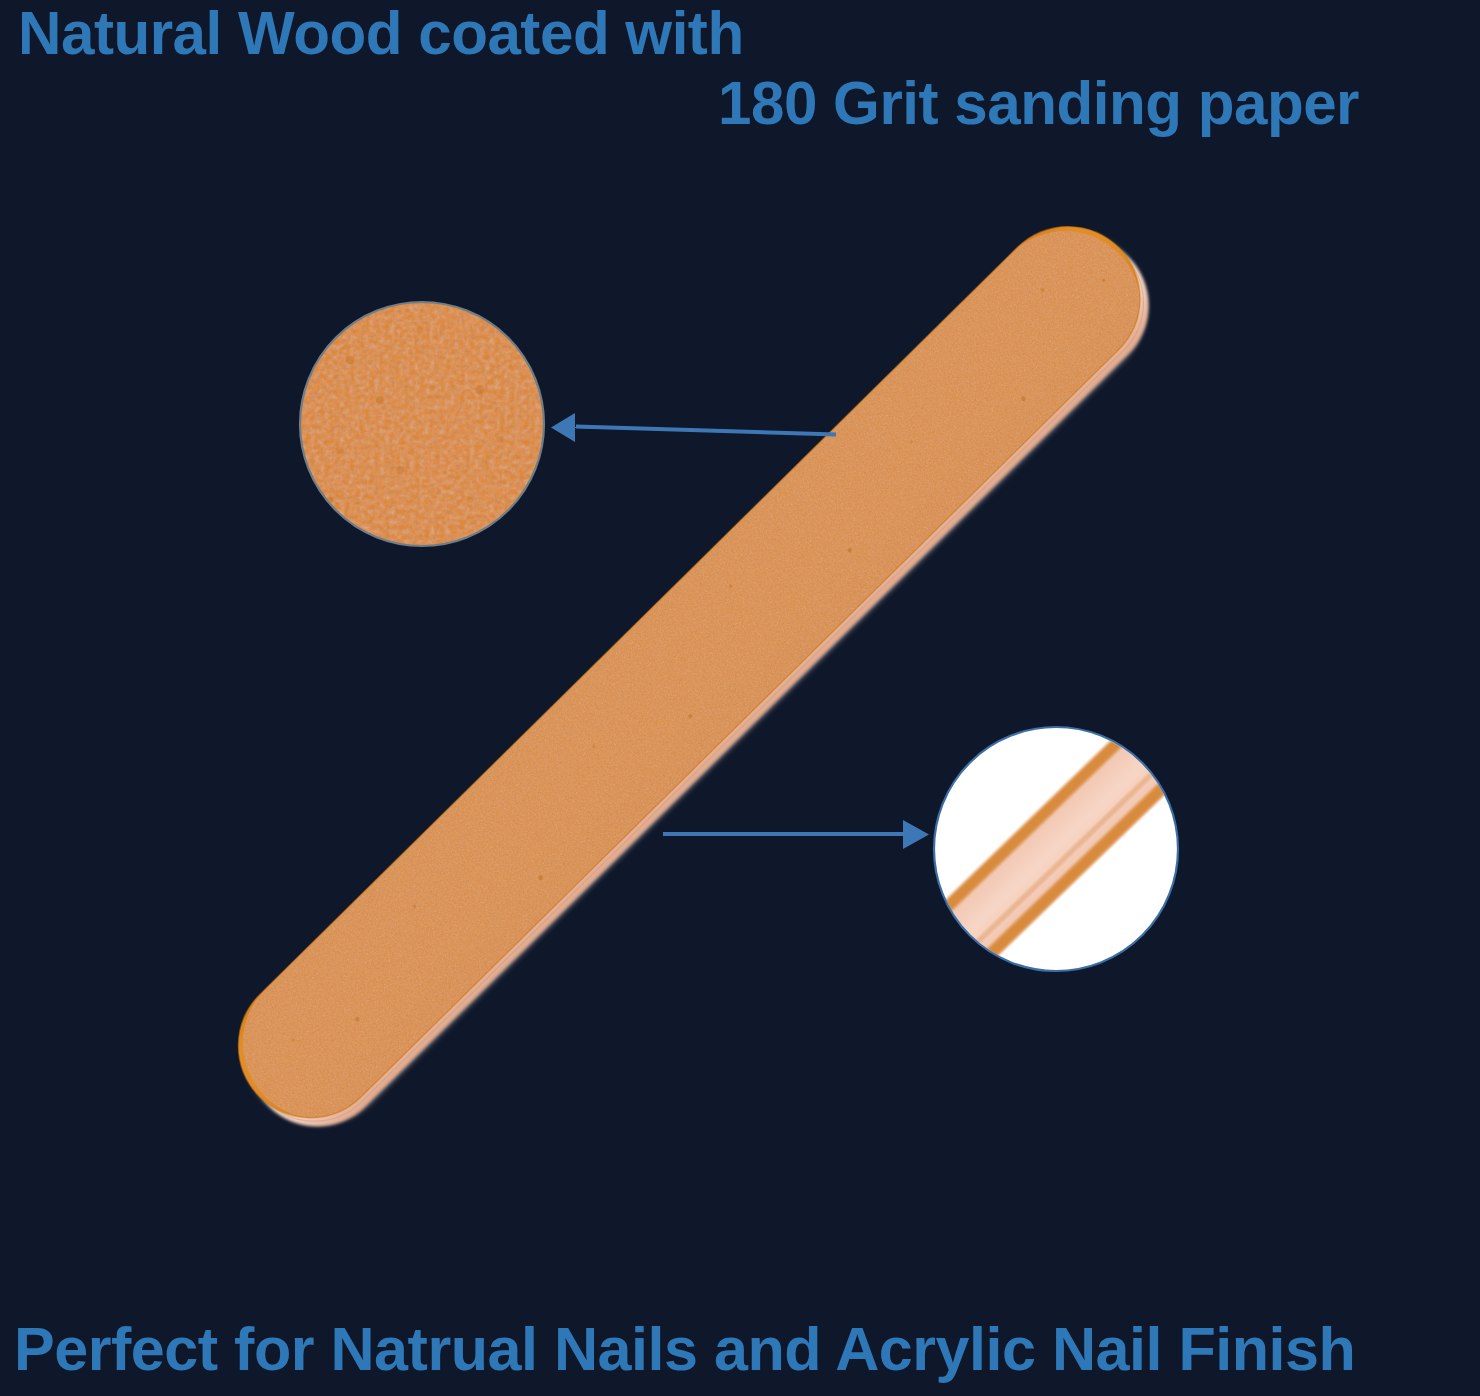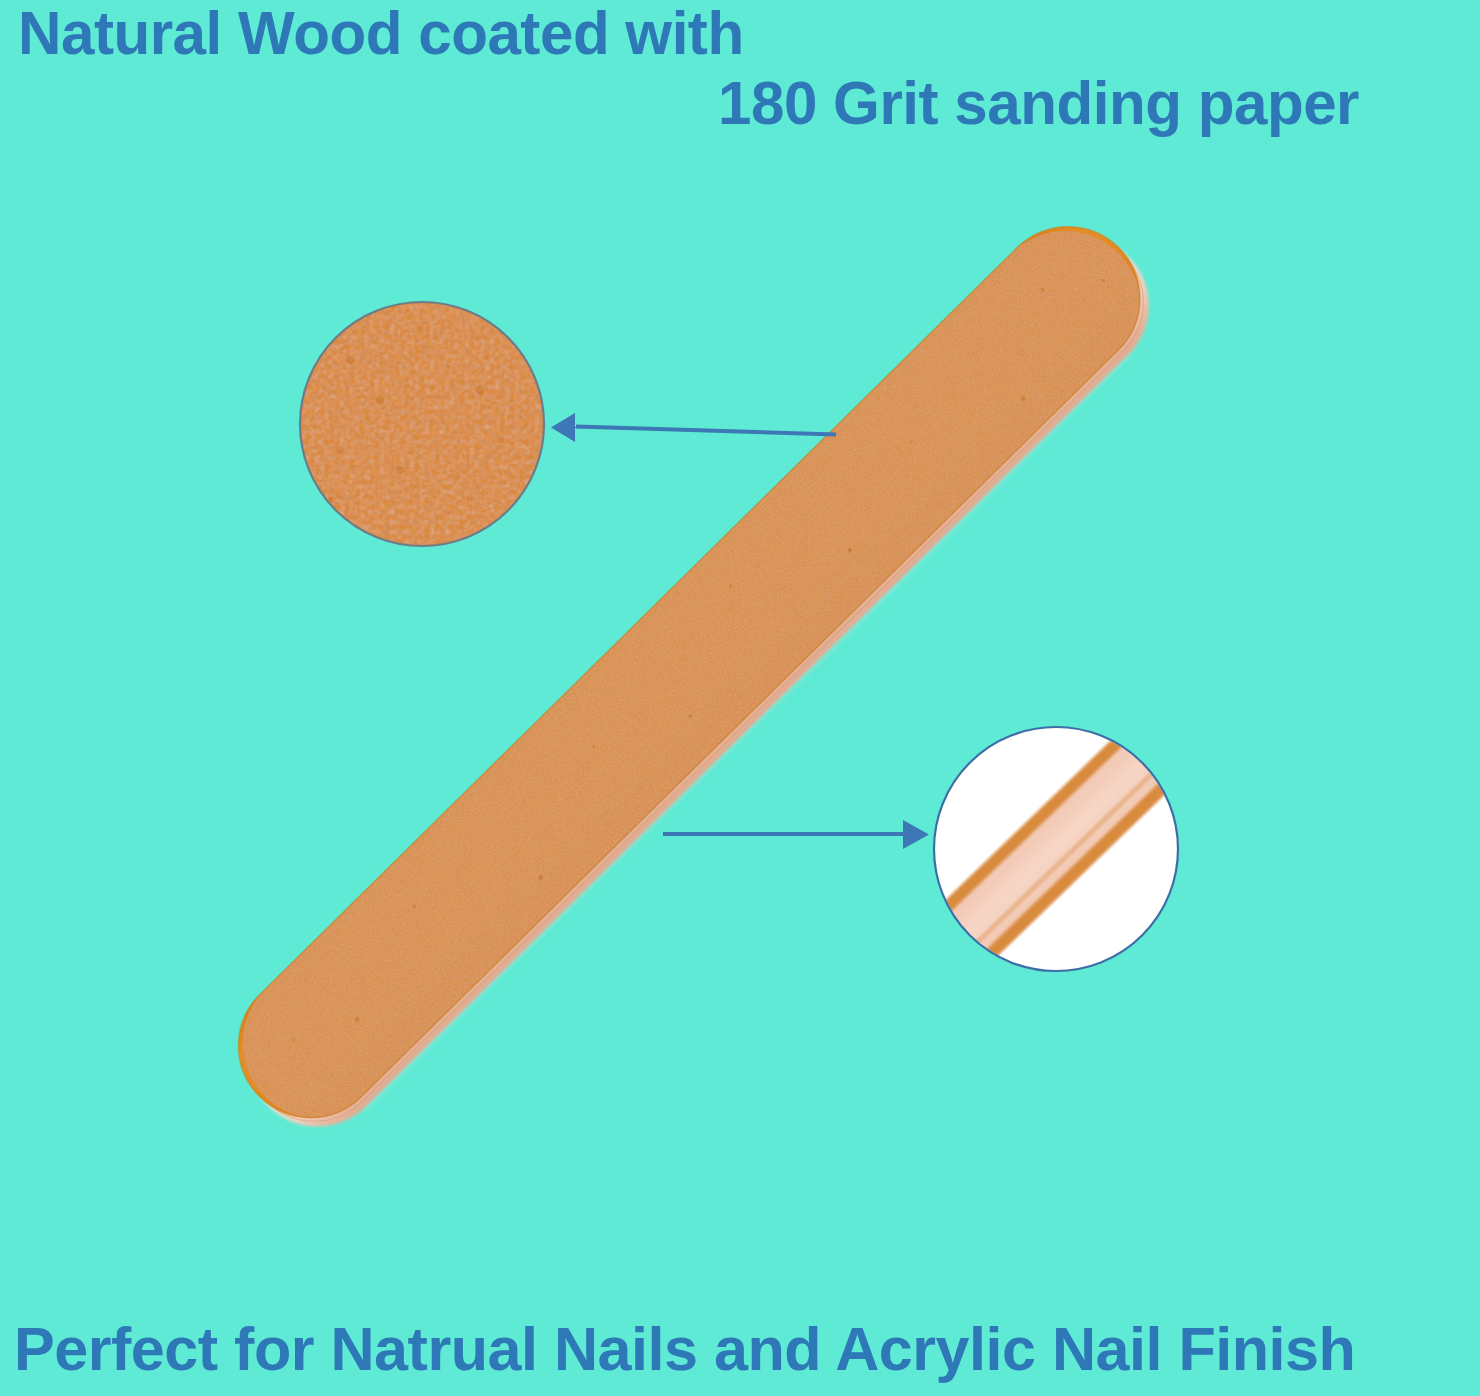--- a/index.html
+++ b/index.html
@@ -8,21 +8,21 @@
     padding: 0;
     background: #ffffff;
   }
   body {
     font-family: "Liberation Sans", "DejaVu Sans", sans-serif;
   }
   #canvas {
     position: relative;
     width: 1480px;
     height: 1396px;
-    background: #5eead4;
+    background: #0f172a;
     overflow: hidden;
   }
 
   
   .headline {
     position: absolute;
     color: #2E78B8;
     font-weight: bold;
     font-family: "Liberation Sans Narrow", "Liberation Sans", "DejaVu Sans", sans-serif;
     font-stretch: condensed;

